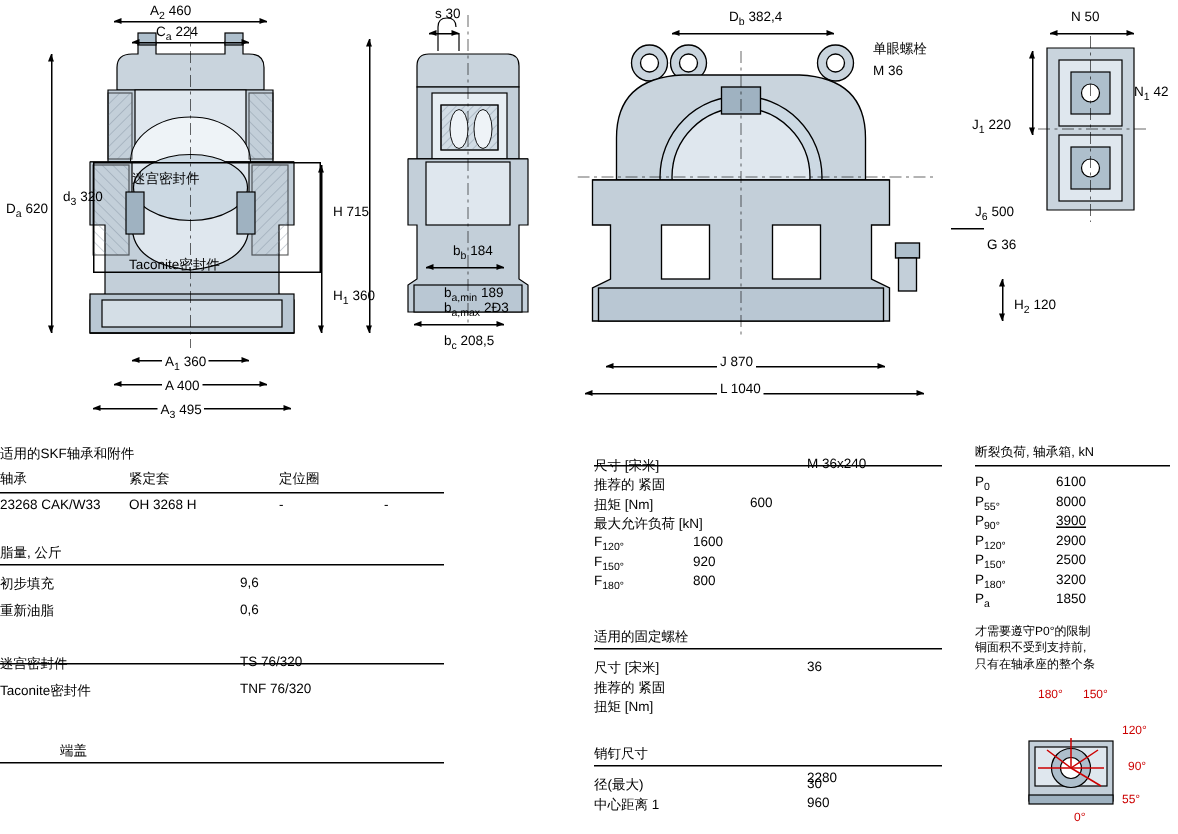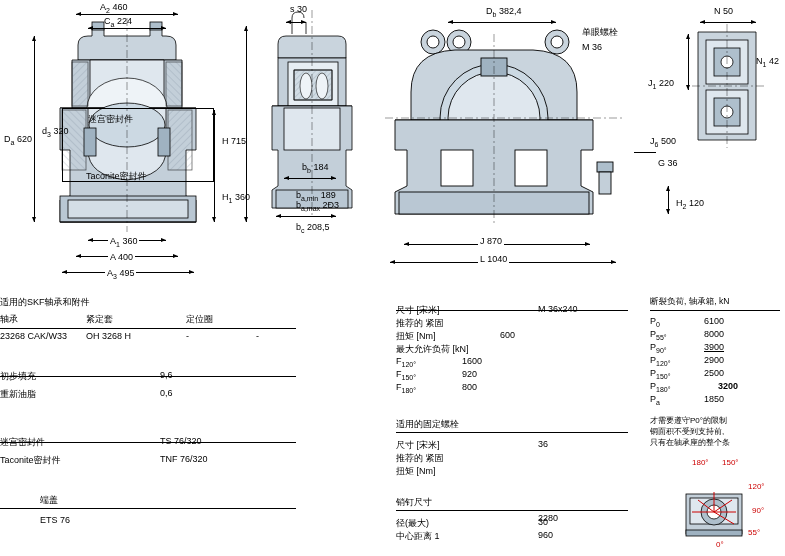--- a/index.html
+++ b/index.html
@@ -280,20 +280,21 @@
   <div class="divider" style="left:0px;top:32px;width:296px;"></div>
   <div style="position:relative;height:14px;margin-top:6px;">
     <span class="abs lbl" style="left:0px;top:0px;">23268 CAK/W33</span>
     <span class="abs lbl" style="left:86px;top:0px;">OH 3268 H</span>
     <span class="abs lbl" style="left:186px;top:0px;">-</span>
     <span class="abs lbl" style="left:256px;top:0px;">-</span>
   </div>
 </div>
 
 <div class="abs" style="left:0px;top:362px;width:300px;">
+  <div class="lbl cn">脂量, 公斤</div>
   <div class="divider" style="left:0px;top:14px;width:296px;"></div>
   <div style="position:relative;height:14px;margin-top:8px;">
     <span class="abs lbl cn" style="left:0px;top:0px;">初步填充</span>
     <span class="abs lbl" style="left:160px;top:0px;">9,6</span>
   </div>
   <div style="position:relative;height:14px;margin-top:4px;">
     <span class="abs lbl cn" style="left:0px;top:0px;">重新油脂</span>
     <span class="abs lbl" style="left:160px;top:0px;">0,6</span>
   </div>
 </div>
@@ -306,23 +307,20 @@
   </div>
   <div style="position:relative;height:14px;margin-top:4px;">
     <span class="abs lbl cn" style="left:0px;top:0px;">Taconite密封件</span>
     <span class="abs lbl" style="left:160px;top:0px;">TNF 76/320</span>
   </div>
 </div>
 
 <div class="abs" style="left:0px;top:494px;width:300px;padding-left:40px;">
   <div class="lbl cn">端盖</div>
   <div class="divider" style="left:0px;top:14px;width:296px;"></div>
-  <div style="position:relative;height:14px;margin-top:8px;">
-    <span class="abs lbl" style="left:0px;top:0px;">ETS 76</span>
-  </div>
 </div>
 
 <div class="abs" style="left:396px;top:296px;width:240px;">
   <div class="divider" style="left:0px;top:14px;width:232px;"></div>
   <div style="position:relative;height:13px;margin-top:8px;">
     <span class="abs lbl cn" style="left:0px;top:0px;">尺寸 [宋米]</span>
     <span class="abs lbl" style="left:142px;top:0px;">M 36x240</span>
   </div>
   <div style="position:relative;height:13px;">
     <span class="abs lbl cn" style="left:0px;top:0px;">推荐的 紧固</span>
@@ -395,21 +393,21 @@
   <div style="position:relative;height:13px;">
     <span class="abs lbl" style="left:0px;top:0px;"><span>P</span><span class="sub">120°</span></span>
     <span class="abs lbl" style="left:54px;top:0px;">2900</span>
   </div>
   <div style="position:relative;height:13px;">
     <span class="abs lbl" style="left:0px;top:0px;"><span>P</span><span class="sub">150°</span></span>
     <span class="abs lbl" style="left:54px;top:0px;">2500</span>
   </div>
   <div style="position:relative;height:13px;">
     <span class="abs lbl" style="left:0px;top:0px;"><span>P</span><span class="sub">180°</span></span>
-    <span class="abs lbl" style="left:68px;top:0px;font-weight:bold;">3200</span>
+    <span class="abs lbl" style="left:54px;top:0px;">3200</span>
   </div>
   <div style="position:relative;height:13px;">
     <span class="abs lbl" style="left:0px;top:0px;"><span>P</span><span class="sub">a</span></span>
     <span class="abs lbl" style="left:54px;top:0px;">1850</span>
   </div>
   <div class="lbl cn" style="margin-top:8px;font-size:8px;line-height:11px;white-space:pre-line;">才需要遵守P0°的限制
 铜面积不受到支持前,
 只有在轴承座的整个条</div>
 </div>
 

